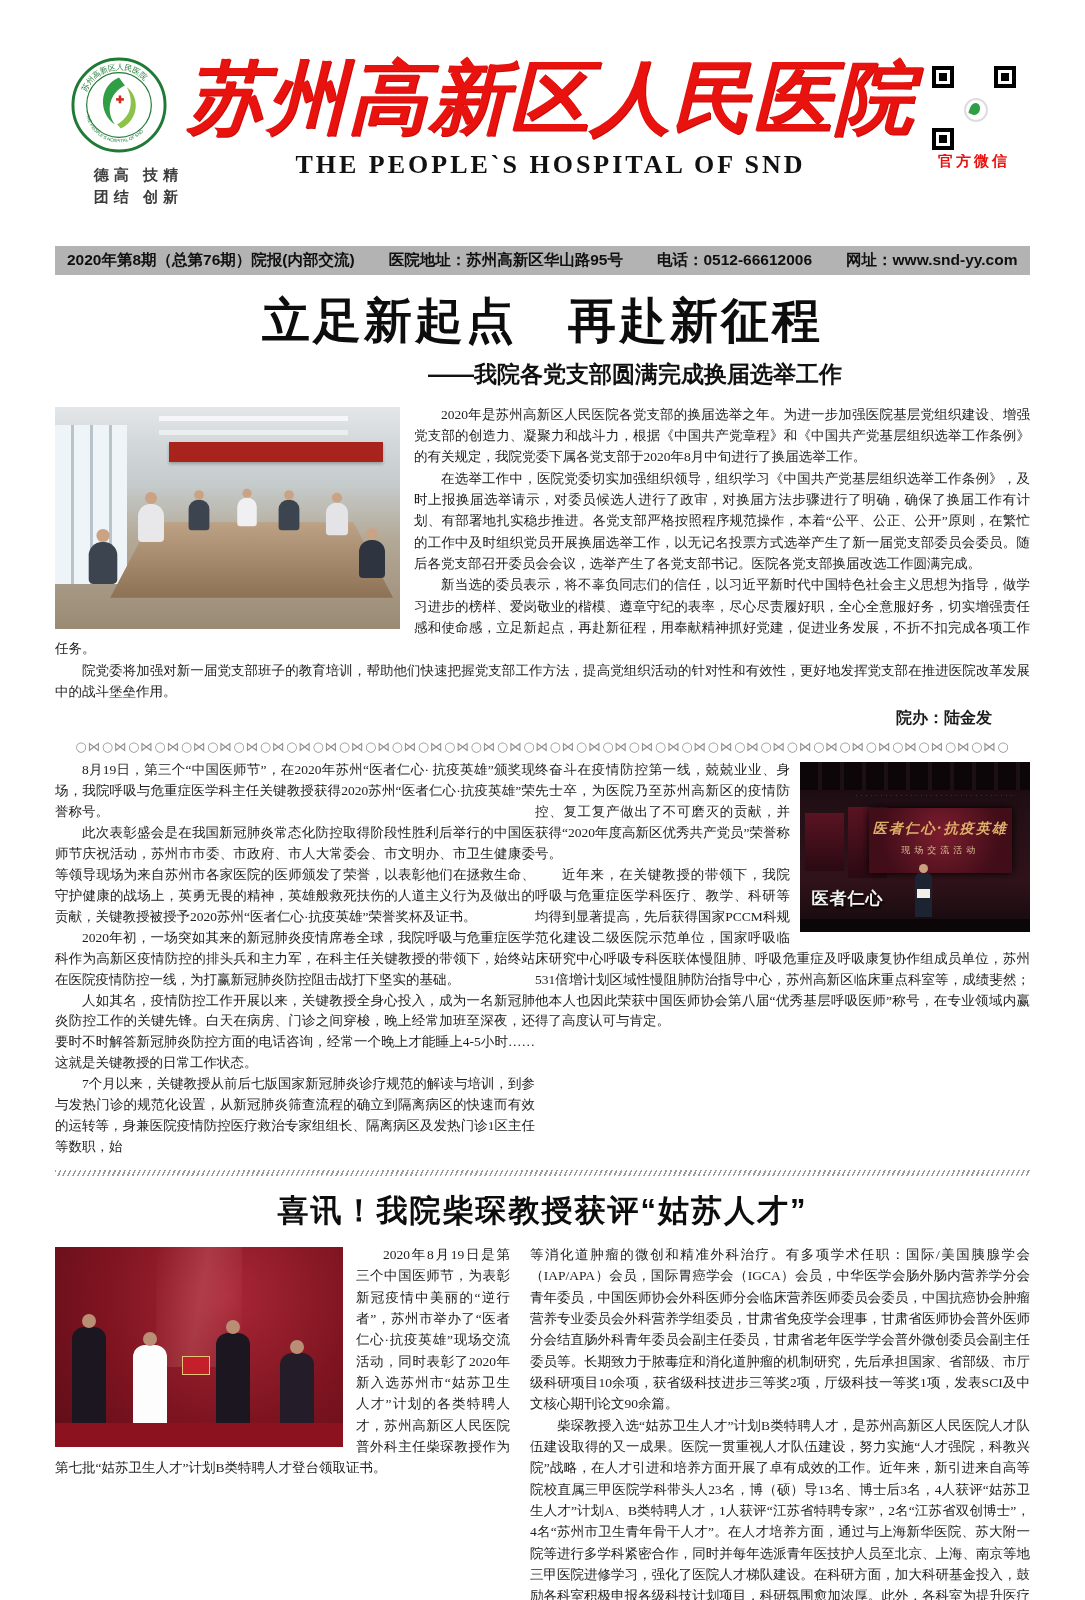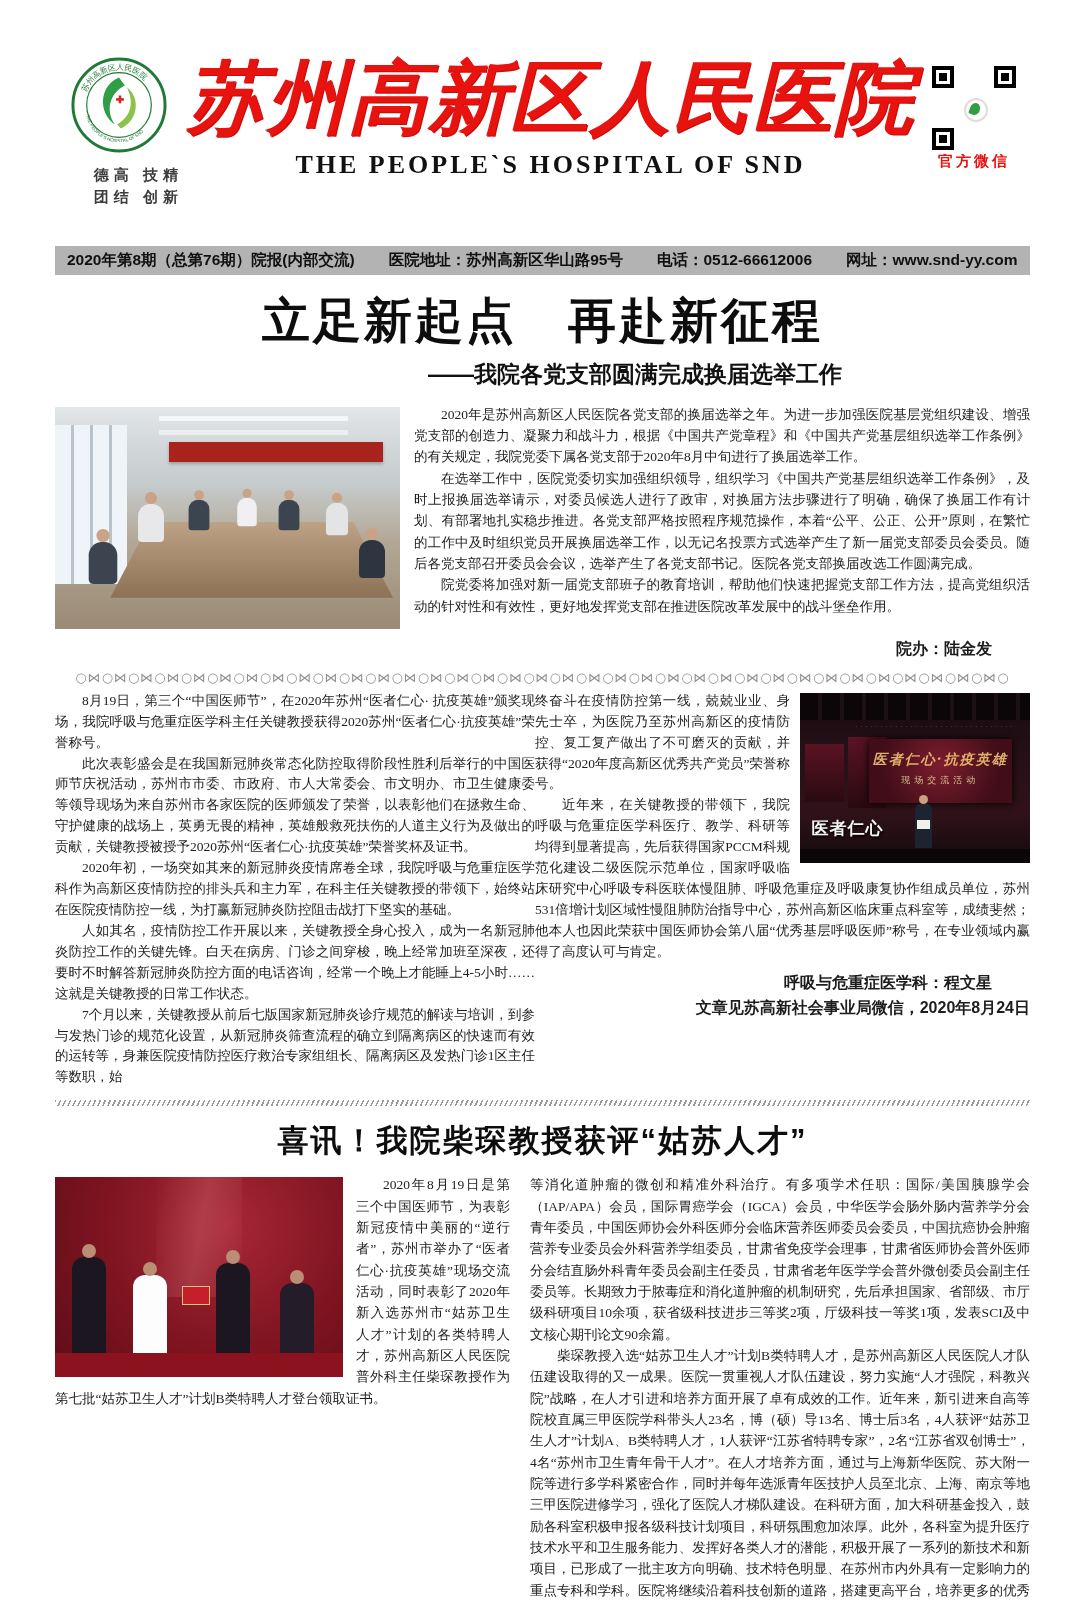--- a/index.html
+++ b/index.html
@@ -183,20 +183,21 @@
         <div class="p1-person pp1"></div>
           <div class="p1-person pp2"></div>
         <div class="p1-person pp3"></div>
           <div class="p1-person pp4"></div>
         <div class="p1-person pp5"></div>
           <div class="p1-person pp6"></div>
         <div class="p1-person pp7"></div>
       </div>
       <p class="para">2020年是苏州高新区人民医院各党支部的换届选举之年。为进一步加强医院基层党组织建设、增强党支部的创造力、凝聚力和战斗力，根据《中国共产党章程》和《中国共产党基层组织选举工作条例》的有关规定，我院党委下属各党支部于2020年8月中旬进行了换届选举工作。</p>
       <p class="para">在选举工作中，医院党委切实加强组织领导，组织学习《中国共产党基层组织选举工作条例》，及时上报换届选举请示，对委员候选人进行了政审，对换届方法步骤进行了明确，确保了换届工作有计划、有部署地扎实稳步推进。各党支部严格按照程序规范操作，本着“公平、公正、公开”原则，在繁忙的工作中及时组织党员开展换届选举工作，以无记名投票方式选举产生了新一届党支部委员会委员。随后各党支部召开委员会会议，选举产生了各党支部书记。医院各党支部换届改选工作圆满完成。</p>
+      <p class="para">新当选的委员表示，将不辜负同志们的信任，以习近平新时代中国特色社会主义思想为指导，做学习进步的榜样、爱岗敬业的楷模、遵章守纪的表率，尽心尽责履好职，全心全意服好务，切实增强责任感和使命感，立足新起点，再赴新征程，用奉献精神抓好党建，促进业务发展，不折不扣完成各项工作任务。</p>
       <p class="para">院党委将加强对新一届党支部班子的教育培训，帮助他们快速把握党支部工作方法，提高党组织活动的针对性和有效性，更好地发挥党支部在推进医院改革发展中的战斗堡垒作用。</p>
     </div>
     <div class="byline">院办：陆金发</div>
   </div>
 
   <div class="chain-divider"></div>
 
   <div>
     <div class="a2-body">
       <div class="a2-left">
@@ -215,24 +216,20 @@
           <div class="p2-screen">
             <div class="p2-line1">医者仁心·抗疫英雄</div>
             <div class="p2-line2">现场交流活动</div>
           </div>
           <div class="p2-man"></div>
           <div class="p2-stage-text">医者仁心</div>
           <div class="p2-floor"></div>
         </div>
         <p class="para no-indent">终奋斗在疫情防控第一线，兢兢业业、身先士卒，为医院乃至苏州高新区的疫情防控、复工复产做出了不可磨灭的贡献，并获得“2020年度高新区优秀共产党员”荣誉称号。</p>
         <p class="para">近年来，在关键教授的带领下，我院呼吸与危重症医学科医疗、教学、科研等均得到显著提高，先后获得国家PCCM科规范化建设二级医院示范单位，国家呼吸临床研究中心呼吸专科医联体慢阻肺、呼吸危重症及呼吸康复协作组成员单位，苏州531倍增计划区域性慢阻肺防治指导中心，苏州高新区临床重点科室等，成绩斐然；他本人也因此荣获中国医师协会第八届“优秀基层呼吸医师”称号，在专业领域内赢得了高度认可与肯定。</p>
-        <div class="attr">
-          <div class="l1">呼吸与危重症医学科：程文星</div>
-          <div>文章见苏高新社会事业局微信，2020年8月24日</div>
-        </div>
       </div>
     </div>
   </div>
 
   <div class="zigzag-divider"></div>
 
   <div>
     <div class="a3-title">喜讯！我院柴琛教授获评“姑苏人才”</div>
     <div class="a3-body">
       <div class="a3-left">

